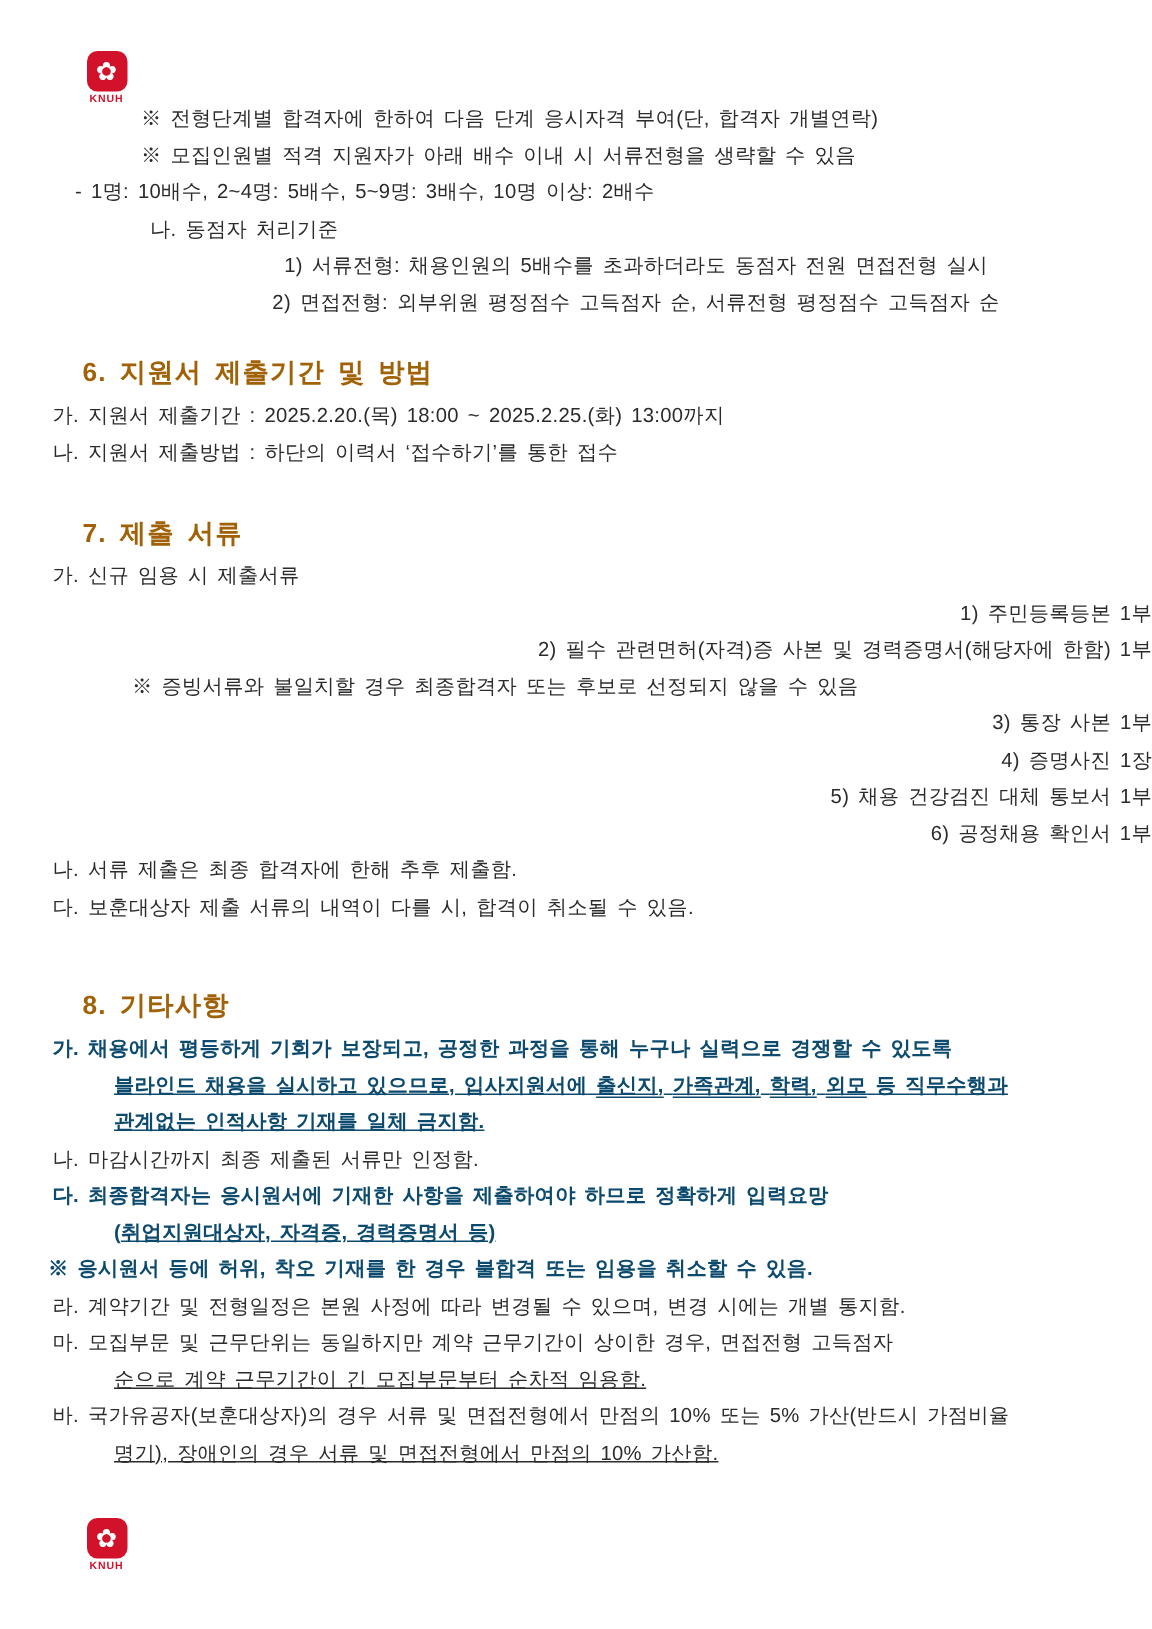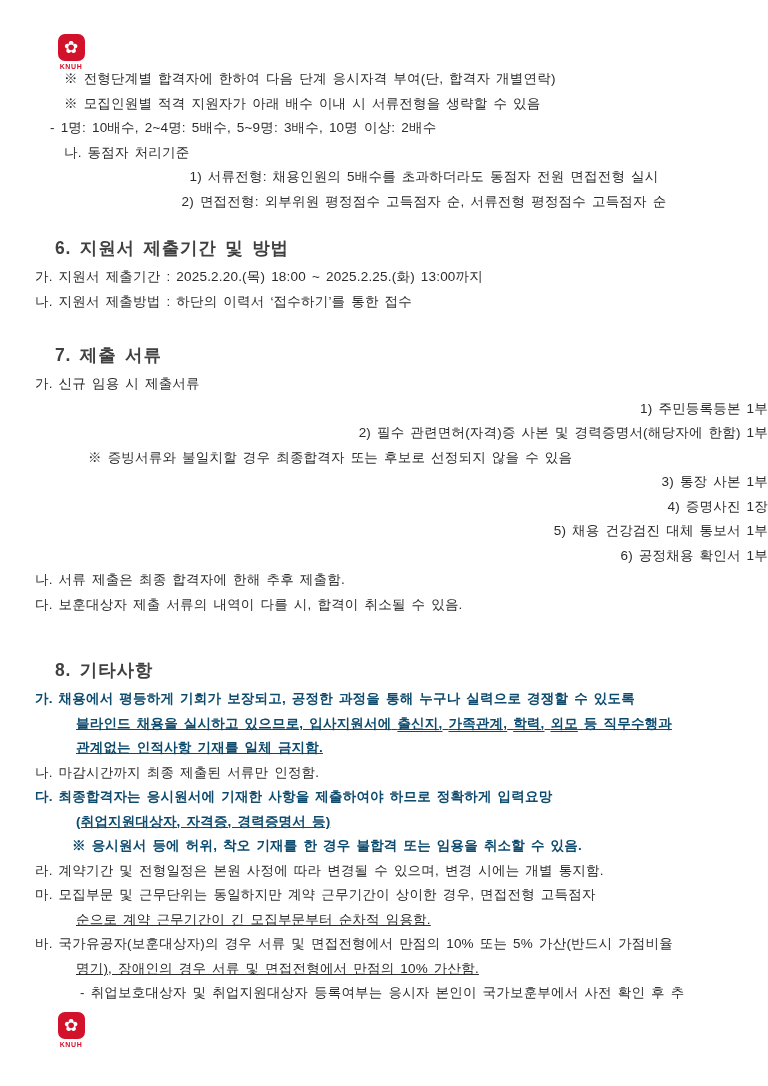--- a/index.html
+++ b/index.html
@@ -55,36 +55,36 @@
     white-space: nowrap;
     color: #2b2b2b;
   }
   .heading {
     margin: 0 0 2px 0;
     font-size: 17.5px;
     line-height: 30px;
     font-weight: bold;
     letter-spacing: 0.8px;
     word-spacing: 3px;
-    color: #404040;
+    color: #a16207;
     white-space: nowrap;
   }
   .bold { font-weight: bold; color: #0c4a6e; }
   .u { text-decoration: underline; text-underline-offset: 3px; }
   
   .ind-h        { padding-left: 55px; }
   .ind-ga       { padding-left: 35px; }
-  .ind-na-top   { padding-left: 64px; }
+  .ind-na-top   { padding-left: 100px; }
   .ind-num-top  { padding-left: 80px; text-align: center; }
-  .ind-note-top { padding-left: 64px; }
+  .ind-note-top { padding-left: 94px; }
   .ind-dash-top { padding-left: 50px; }
   .ind-num      { padding-left: 74px; text-align: right; }
   .ind-note7    { padding-left: 88px; }
   .ind-cont     { padding-left: 76px; text-decoration: underline; }
-  .ind-note8    { padding-left: 72px; }
+  .ind-note8    { padding-left: 32px; }
   .ind-dash8    { padding-left: 80px; }
   .sec6 { margin-top: 19px; }
   .sec7 { margin-top: 26px; }
   .sec8 { margin-top: 38px; }
 </style>
 </head>
 <body>
 
 <div class="page">
 
@@ -140,21 +140,20 @@
       <div class="line ind-cont bold">관계없는 인적사항 기재를 일체 금지함.</div>
       <div class="line ind-ga">나. 마감시간까지 최종 제출된 서류만 인정함.</div>
       <div class="line ind-ga bold">다. 최종합격자는 응시원서에 기재한 사항을 제출하여야 하므로 정확하게 입력요망</div>
       <div class="line ind-cont bold">(취업지원대상자, 자격증, 경력증명서 등)</div>
       <div class="line ind-note8 bold">※ 응시원서 등에 허위, 착오 기재를 한 경우 불합격 또는 임용을 취소할 수 있음.</div>
       <div class="line ind-ga">라. 계약기간 및 전형일정은 본원 사정에 따라 변경될 수 있으며, 변경 시에는 개별 통지함.</div>
       <div class="line ind-ga">마. 모집부문 및 근무단위는 동일하지만 계약 근무기간이 상이한 경우, 면접전형 고득점자</div>
       <div class="line ind-cont">순으로 계약 근무기간이 긴 모집부문부터 순차적 임용함.</div>
       <div class="line ind-ga">바. 국가유공자(보훈대상자)의 경우 서류 및 면접전형에서 만점의 10% 또는 5% 가산(반드시 가점비율</div>
       <div class="line ind-cont">명기), 장애인의 경우 서류 및 면접전형에서 만점의 10% 가산함.</div>
-      <div class="line ind-dash8">- 취업보호대상자 및 취업지원대상자 등록여부는 응시자 본인이 국가보훈부에서 사전 확인 후 추</div>
     </div>
 
   </div>
 
   <div class="logo logo-bottom">
     <div class="logo-mark" style="background-color: rgb(210, 17, 43);">
         <span>✿</span>
       </div>
     <div class="logo-label">KNUH</div>
   </div>

